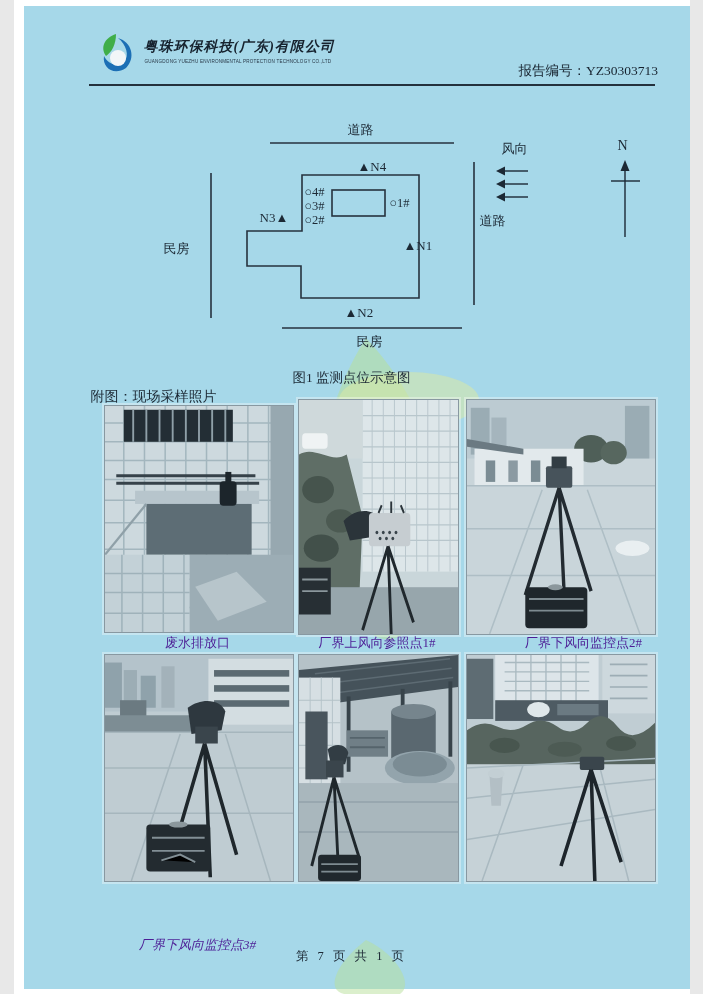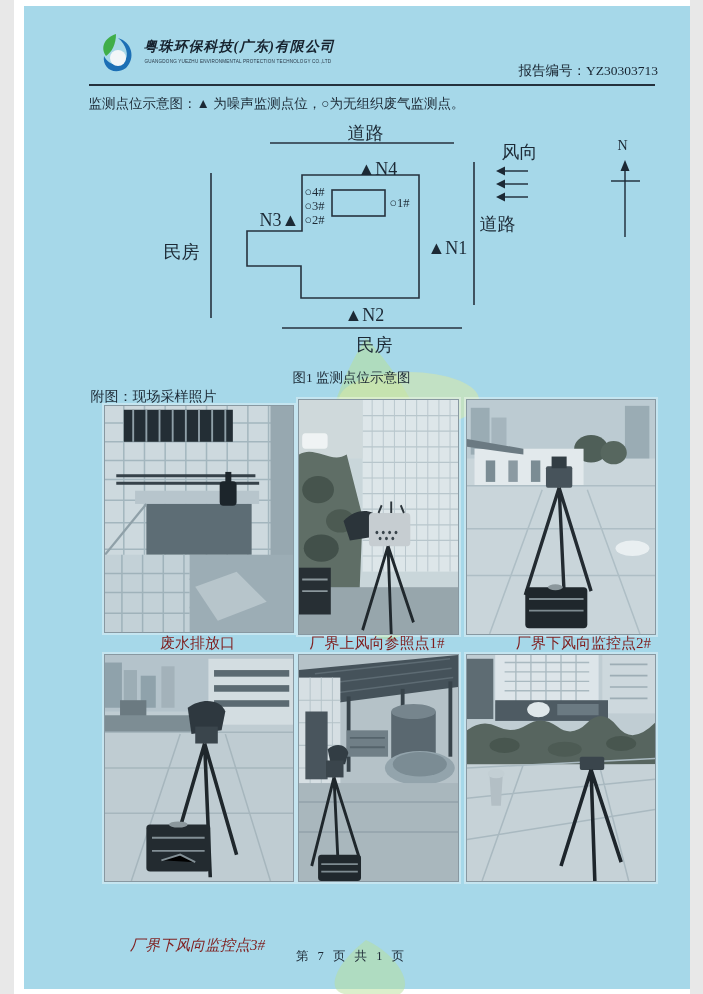--- a/index.html
+++ b/index.html
@@ -7,27 +7,27 @@
   #page{position:relative;width:676px;height:994px;background:#ffffff;overflow:hidden;margin:0 auto;}
   #scan{position:absolute;left:10px;top:6px;right:0;bottom:5px;background:#a6d8e9;}
   .abs{position:absolute;}
   
   #company-name{left:130px;top:38px;font-size:14px;font-weight:bold;font-style:italic;letter-spacing:1px;color:#16222e;}
   #company-name-en{left:131px;top:59px;font-size:4.6px;letter-spacing:.2px;color:#273645;font-family:"Liberation Sans",sans-serif;}
   #report-no{left:505px;top:62px;font-size:13.5px;color:#16222e;}
   #header-rule{left:75px;top:84px;width:566px;height:2px;background:#24313d;}
   #legend-line{left:75px;top:95px;font-size:13.5px;color:#1c2935;}
   
-  .dlabel{font-size:18px;color:#1c2935;white-space:nowrap;}
+  .dlabel{font-size:13px;color:#1c2935;white-space:nowrap;}
   
   #figure-caption{left:0;top:369px;width:100%;text-align:center;font-size:13.5px;color:#1c2935;}
   #photos-title{left:77px;top:388px;font-size:14px;color:#1c2935;}
   .photo{position:absolute;border:1px solid rgba(30,45,60,.35);box-shadow:0 0 0 2px rgba(255,255,255,.35);background:#c2d2d8;}
   .photo svg{display:block;width:100%;height:100%;}
-  .pcaption{position:absolute;font-size:15px;color:#7f1d1d;text-align:center;white-space:nowrap;}
+  .pcaption{position:absolute;font-size:13px;color:#4c1d95;text-align:center;white-space:nowrap;}
   #footer-page{left:0;top:948px;width:100%;text-align:center;font-size:12.5px;letter-spacing:3px;color:#1c2935;}
   svg.overlay{position:absolute;left:0;top:0;pointer-events:none;}
 </style>
 </head>
 <body>
 
 <div id="page">
   <div id="scan"></div>
 
   <svg class="overlay" width="703" height="994" viewBox="0 0 703 994">
@@ -39,21 +39,20 @@
   <svg class="abs" style="left:84px;top:32px;" width="40" height="44" viewBox="0 0 40 44">
     <path d="M18 2 C6 6 2 16 8 24 C14 20 18 12 18 2 Z" fill="#3fae49"></path>
     <path d="M20 6 C34 10 38 26 28 36 C16 44 4 36 6 24 C10 32 20 36 26 30 C32 24 28 12 20 6 Z" fill="#1c6fb5"></path>
     <circle cx="20" cy="26" r="8" fill="#f2f6f8"></circle>
   </svg>
   <div class="abs" id="company-name">粤珠环保科技(广东)有限公司</div>
   <div class="abs" id="company-name-en">GUANGDONG YUEZHU ENVIRONMENTAL PROTECTION TECHNOLOGY CO.,LTD</div>
   <div class="abs" id="report-no">报告编号：YZ30303713</div>
   <div class="abs" id="header-rule"></div>
 
-  <div class="abs" id="legend-line">监测点位示意图：▲ 为噪声监测点位，○为无组织废气监测点。</div>
 
   <svg class="overlay" width="703" height="994" viewBox="0 0 703 994">
     <g stroke="#26323e" stroke-width="1.6" fill="none">
       <path d="M256 143 H440"></path>
       <path d="M460 162 V305"></path>
       <path d="M197 173 V318"></path>
       <path d="M268 328 H448"></path>
       <path d="M288 175 H405 V298 H287 V266 H233 V231 H288 Z"></path>
       <rect x="318" y="190" width="53" height="26"></rect>
     </g>
@@ -74,21 +73,21 @@
 
   <div class="abs dlabel" style="left:334px;top:121px;">道路</div>
   <div class="abs dlabel" style="left:466px;top:212px;">道路</div>
   <div class="abs dlabel" style="left:150px;top:240px;">民房</div>
   <div class="abs dlabel" style="left:343px;top:333px;">民房</div>
   <div class="abs dlabel" style="left:488px;top:140px;">风向</div>
   <div class="abs dlabel" style="left:604px;top:138px;font-size:14px;">N</div>
 
   <div class="abs dlabel" style="left:344px;top:159px;">▲N4</div>
   <div class="abs dlabel" style="left:246px;top:210px;">N3▲</div>
-  <div class="abs dlabel" style="left:414px;top:238px;">▲N1</div>
+  <div class="abs dlabel" style="left:390px;top:238px;">▲N1</div>
   <div class="abs dlabel" style="left:331px;top:305px;">▲N2</div>
 
   <div class="abs dlabel" style="left:291px;top:185px;font-size:12.5px;">○4#</div>
   <div class="abs dlabel" style="left:291px;top:199px;font-size:12.5px;">○3#</div>
   <div class="abs dlabel" style="left:291px;top:213px;font-size:12.5px;">○2#</div>
   <div class="abs dlabel" style="left:376px;top:196px;font-size:12.5px;">○1#</div>
 
   <div class="abs" id="figure-caption">图1 监测点位示意图</div>
   <div class="abs" id="photos-title">附图：现场采样照片</div>
 

